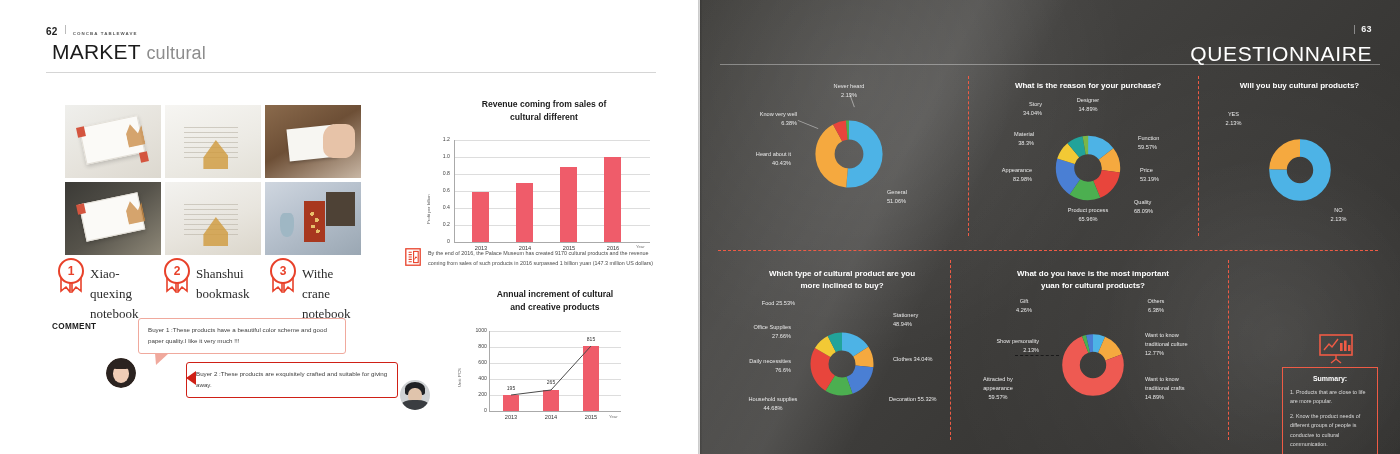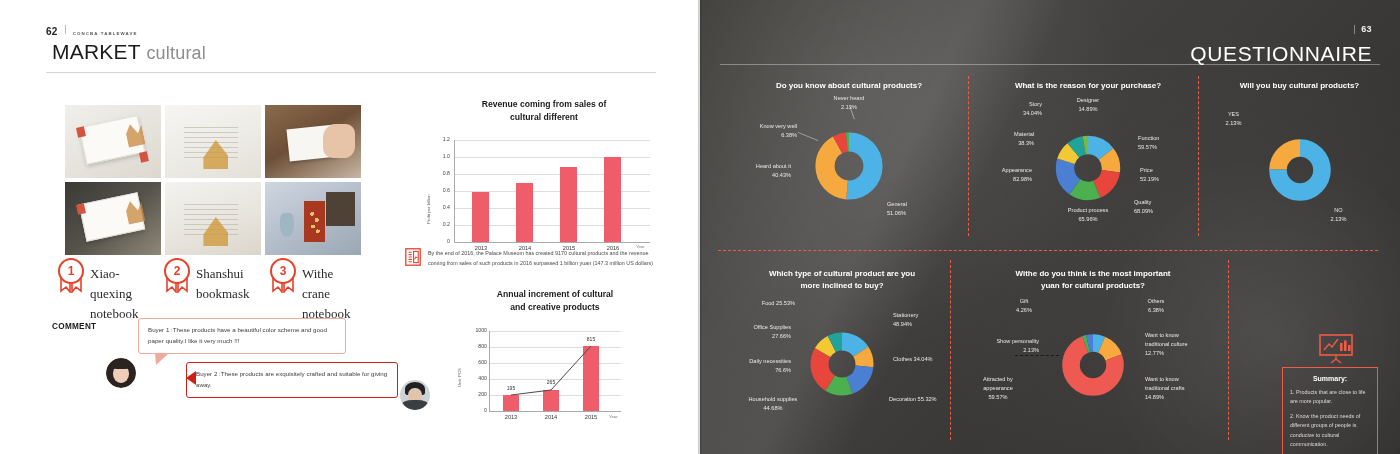--- a/index.html
+++ b/index.html
@@ -333,21 +333,20 @@
 
     <div class="qgrid">
 
       <div class="dashed-v" style="left:268px; top:4px; height:160px;"></div>
       <div class="dashed-v" style="left:498px; top:4px; height:160px;"></div>
       <div class="dashed-h" style="left:18px; top:178px; width:660px;"></div>
       <div class="dashed-v" style="left:250px; top:188px; height:180px;"></div>
       <div class="dashed-v" style="left:528px; top:188px; height:180px;"></div>
 
       <div class="qcell" style="left:36px; top:8px; width:226px;">
-        <div class="q-title">Do you know about cultural products?</div>
         <div class="donut" style="margin:26px auto 0; width:96px; height:96px; position:relative;">
           <svg viewBox="0 0 100 100" width="96" height="96">
 
             <circle r="25" cx="50" cy="50" fill="none" stroke="#4db3e6" stroke-width="20" stroke-dasharray="80.2 77.0" stroke-dashoffset="0" transform="rotate(-90 50 50)"></circle>
             <circle r="25" cx="50" cy="50" fill="none" stroke="#f5a93f" stroke-width="20" stroke-dasharray="63.5 93.7" stroke-dashoffset="-80.2" transform="rotate(-90 50 50)"></circle>
             <circle r="25" cx="50" cy="50" fill="none" stroke="#e8453c" stroke-width="20" stroke-dasharray="10.0 147.2" stroke-dashoffset="-143.7" transform="rotate(-90 50 50)"></circle>
             <circle r="25" cx="50" cy="50" fill="none" stroke="#4caf50" stroke-width="20" stroke-dasharray="3.3 153.8" stroke-dashoffset="-153.7" transform="rotate(-90 50 50)"></circle>
           </svg>
           <div class="dlbl c" style="left:6px; top:-24px; width:84px;">
             <span>Never heard</span><br>
@@ -470,21 +469,21 @@
             <span>Stationery</span><br>
             <span>48.94%</span>
           </div>
           <div class="dlbl" style="left:96px; top:36px; width:80px;">Clothes  34.04%</div>
           <div class="dlbl" style="left:92px; top:76px; width:88px;">Decoration  55.32%</div>
         </div>
       </div>
 
       <div class="qcell" style="left:268px; top:196px; width:250px;">
         <div class="q-title">
-          <span>Withe do you think is the most important</span><br>
+          <span>What do you have is the most important</span><br>
           <span>yuan for cultural products?</span>
         </div>
         <div class="donut" style="margin:28px auto 0; width:88px; height:88px; position:relative;">
           <svg viewBox="0 0 100 100" width="88" height="88">
 
             <circle r="25" cx="50" cy="50" fill="none" stroke="#4db3e6" stroke-width="20" stroke-dasharray="10.0 147.1" stroke-dashoffset="0" transform="rotate(-90 50 50)"></circle>
             <circle r="25" cx="50" cy="50" fill="none" stroke="#f5a93f" stroke-width="20" stroke-dasharray="20.1 137.0" stroke-dashoffset="-10.0" transform="rotate(-90 50 50)"></circle>
             <circle r="25" cx="50" cy="50" fill="none" stroke="#ee5a52" stroke-width="20" stroke-dasharray="116.9 40.2" stroke-dashoffset="-30.1" transform="rotate(-90 50 50)"></circle>
             <circle r="25" cx="50" cy="50" fill="none" stroke="#4caf50" stroke-width="20" stroke-dasharray="3.3 153.8" stroke-dashoffset="-147.0" transform="rotate(-90 50 50)"></circle>
             <circle r="25" cx="50" cy="50" fill="none" stroke="#4a7fd4" stroke-width="20" stroke-dasharray="6.7 150.4" stroke-dashoffset="-150.3" transform="rotate(-90 50 50)"></circle>

